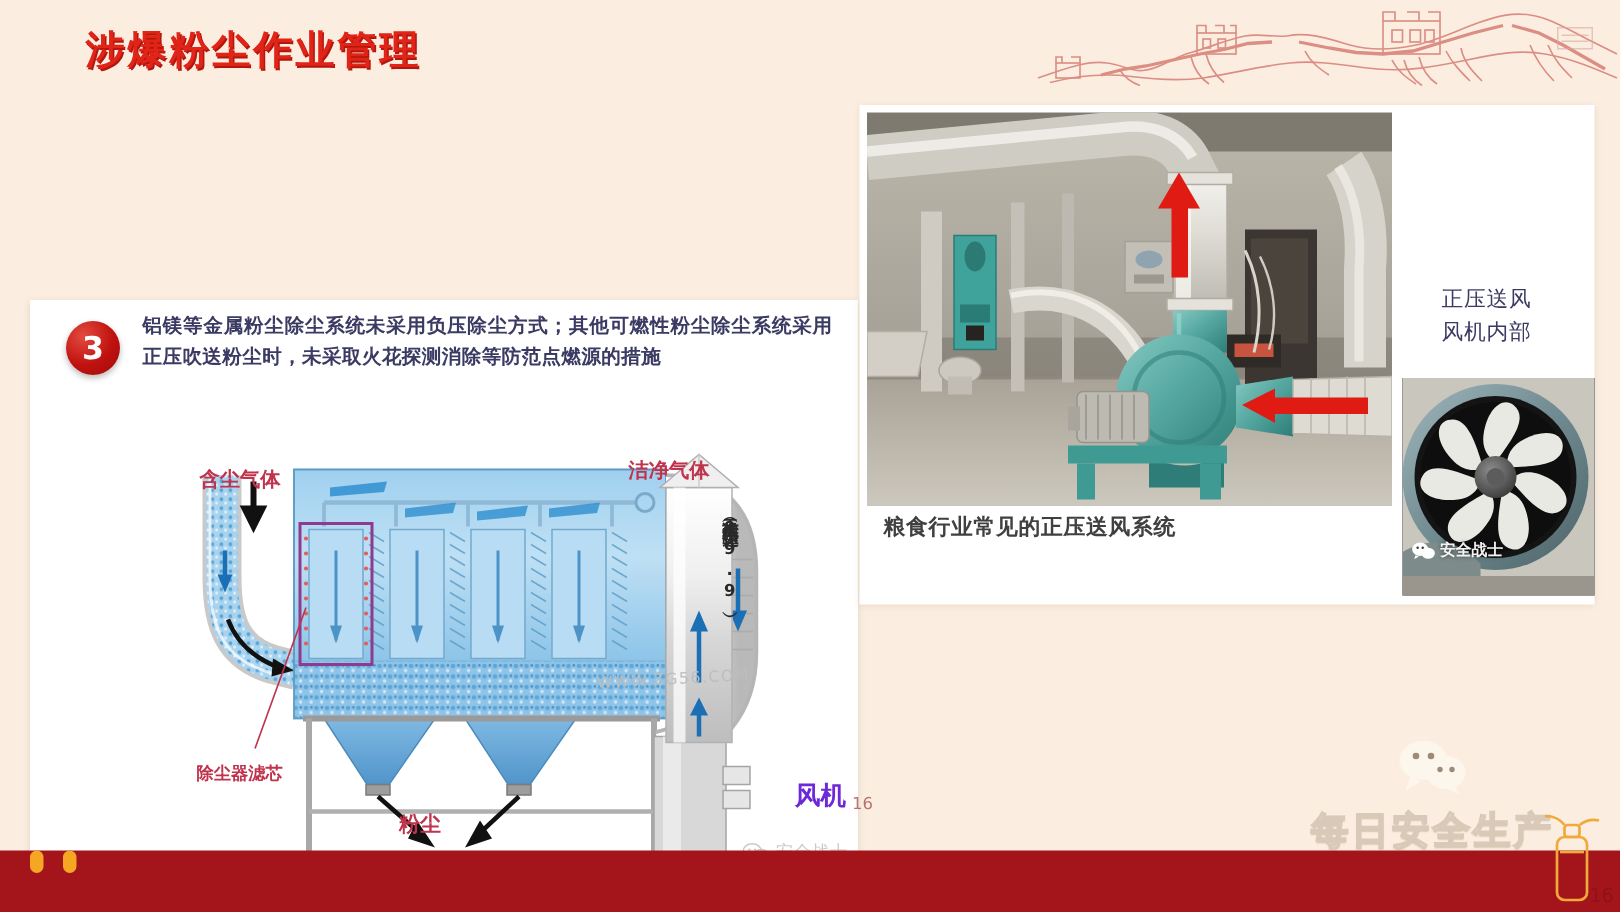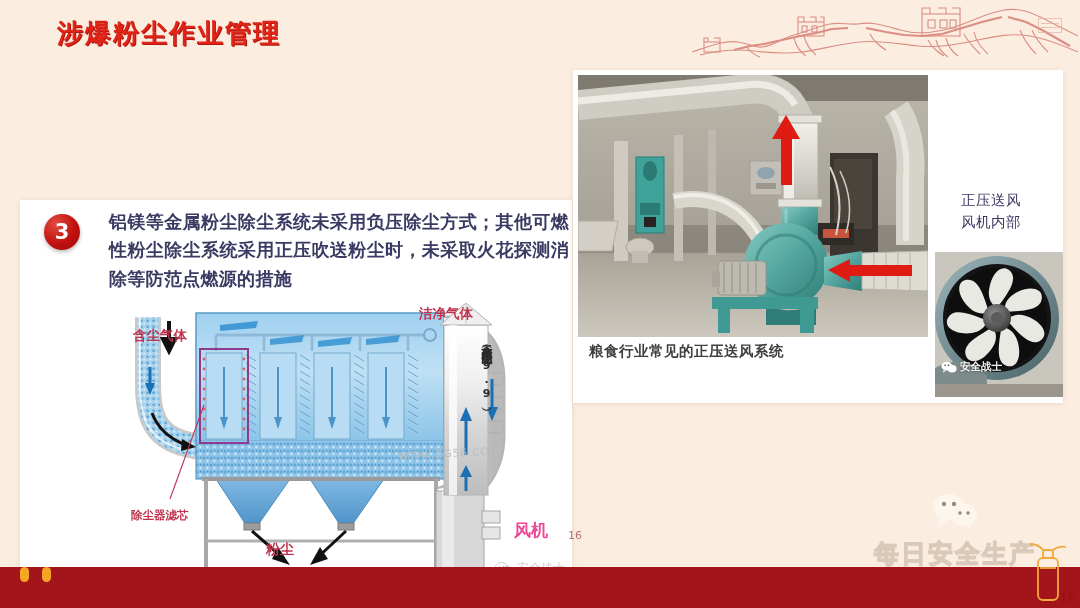--- a/index.html
+++ b/index.html
@@ -39,36 +39,36 @@
   .badge{
     position:absolute;left:24px;top:14px;width:36px;height:36px;border-radius:50%;
     background:radial-gradient(circle at 32% 28%,#e24b3f 0%,#c0110f 55%,#9d0b0b 100%);
     color:#fff;font-size:21px;font-weight:bold;
     display:flex;align-items:center;justify-content:center;
     box-shadow:0 2px 4px rgba(0,0,0,.28);
     font-family:"DejaVu Sans",sans-serif;
   }
 
   .clause{
-    position:absolute;left:89px;top:8px;width:460px;
+    position:absolute;left:75px;top:8px;width:460px;
     font-family:"DejaVu Serif","Liberation Serif",serif;
-    font-size:18px;line-height:1.58;font-weight:bold;
+    font-size:13px;line-height:1.58;font-weight:bold;
     color:#3a3a63;letter-spacing:.3px;
     text-align:justify;
   }
 
   
   .diagram{position:absolute;left:0;top:95px;width:552px;height:287px;}
   .diagram svg{display:block;}
 
   .lbl{position:absolute;font-weight:bold;font-family:"DejaVu Sans",sans-serif;white-space:nowrap;}
   .lbl-red{color:#c0334d;}
-  .lbl-dark{color:#ec4899;}
-
-  .lbl-inlet{left:113px;top:32px;font-size:13.5px;}
+  .lbl-dark{color:#6d28d9;margin-left:16px;}
+
+  .lbl-inlet{left:113px;top:16px;font-size:13.5px;}
   .lbl-clean{left:399px;top:10px;font-size:13.5px;font-family:Liberation Mono, monospace;}
   .lbl-filter{left:111px;top:213px;font-size:11.5px;}
   .lbl-dust{left:246px;top:246px;font-size:14px;}
   .lbl-fan{left:494px;top:224px;font-size:17px;font-family:"DejaVu Serif",serif;}
 
   .lbl-vert{
     left:458px;top:42px;font-size:11px;color:#2a2a2a;
     writing-mode:vertical-rl;text-orientation:upright;
     letter-spacing:1px;font-weight:bold;
   }

